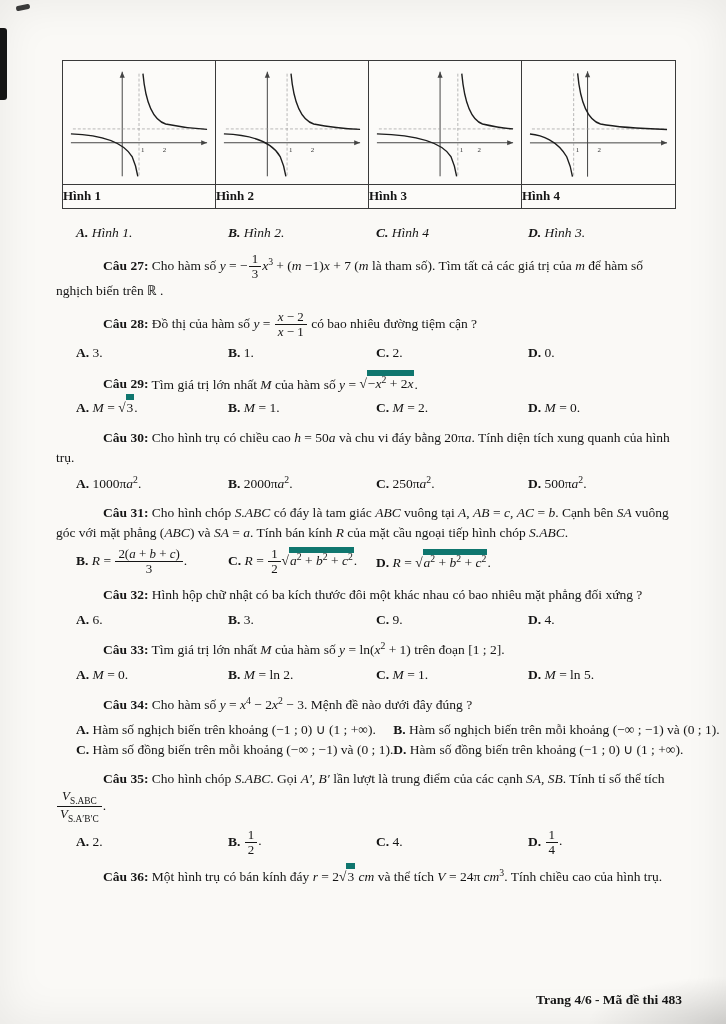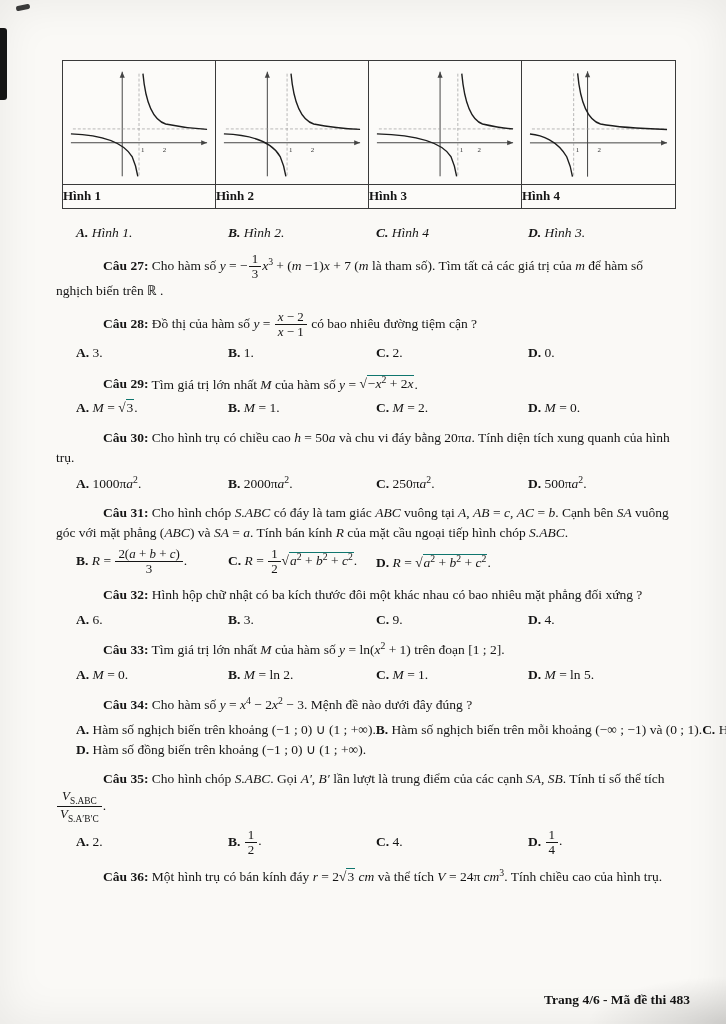--- a/index.html
+++ b/index.html
@@ -32,35 +32,35 @@
   .axisfill{fill:#444;}
   .asym{stroke:#9a9a9a;stroke-width:0.7;stroke-dasharray:3 2;}
   .curve{stroke:#1d1d1d;stroke-width:1.4;fill:none;}
   .tick{font-size:7px;fill:#333;font-family:"Liberation Serif",serif;}
 
   
   .q{margin-top:9px;}
   .stem{margin:0;line-height:1.5;}
   .qn{font-weight:bold;margin-left:47px;}
   .opts{display:grid;grid-template-columns:152px 148px 152px auto;margin:4px 0 0 20px;line-height:1.5;align-items:center;}
-  .opts.stacked{grid-template-columns:1fr 1fr 1fr;margin-left:20px;}
+  .opts.stacked{grid-template-columns:1fr 1fr;margin-left:20px;}
   .opt{white-space:nowrap;}
   .ol{font-weight:bold;}
   .figanswers{margin-top:14px;font-style:italic;}
 
   
   sup{font-size:0.72em;}
   sub{font-size:0.72em;}
   .frac{display:inline-block;vertical-align:middle;text-align:center;line-height:1.08;font-size:0.96em;margin:0 1px;}
   .frac .num{display:block;border-bottom:1px solid #151515;padding:0 3px;}
   .frac .den{display:block;padding:0 3px;}
   .sqrt{white-space:nowrap;}
-  .sqrt .rad{border-top:1px solid #0f766e;padding:0 1px;margin-top:43px;}
-
-  .footer{position:absolute;right:36px;bottom:16px;font-weight:bold;font-size:13.5px;}
+  .sqrt .rad{border-top:6px solid #0f766e;padding:0 1px;margin-top:43px;}
+
+  .footer{position:absolute;right:44px;bottom:16px;font-weight:bold;font-size:13.5px;}
 </style>
 </head>
 <body>
 
 <div class="page">
   <div class="smudge-left"></div>
   <div class="smudge-corner"></div>
   <div class="shade-br"></div>
 
   <div class="content">

